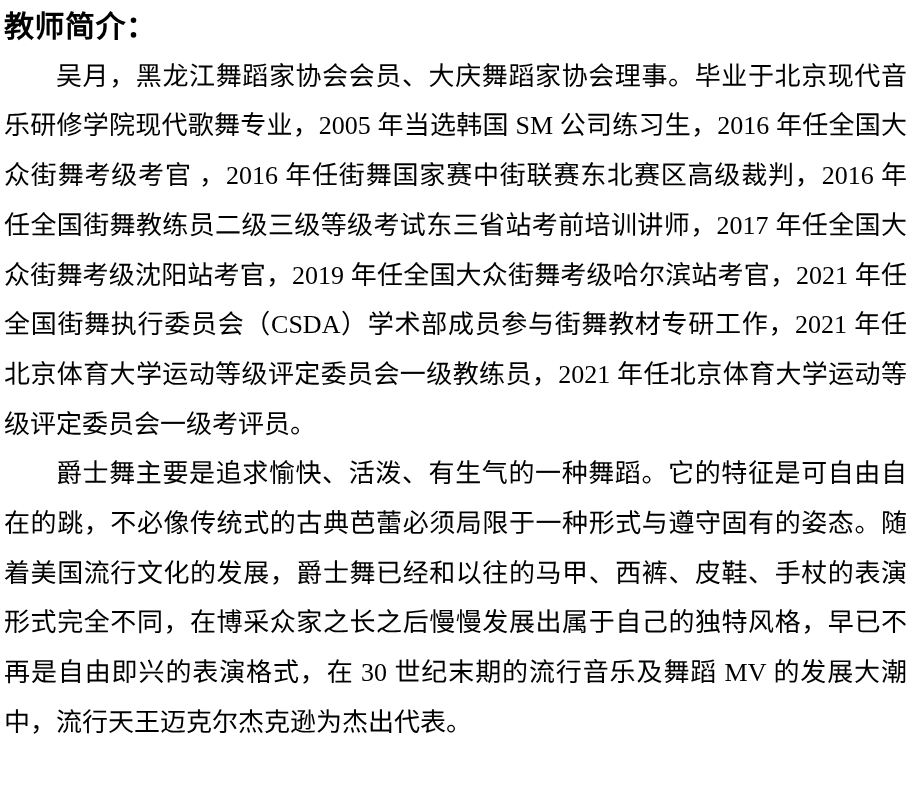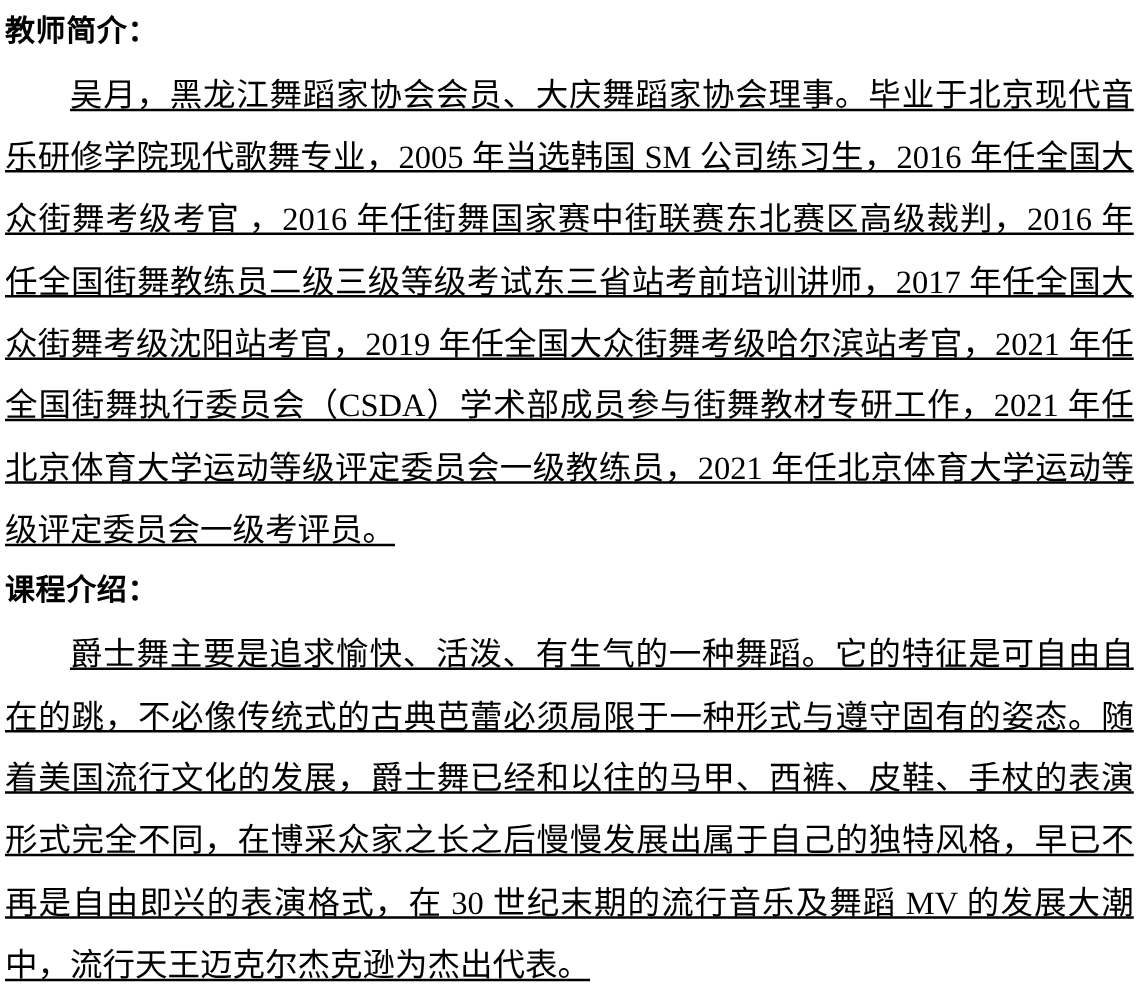--- a/index.html
+++ b/index.html
@@ -20,44 +20,42 @@
     line-height: 49.7px;
     overflow: hidden;
   }
   .doc-section {
     margin: 0;
     padding: 0;
   }
   .doc-heading {
     margin: 0;
     padding: 0;
-    font-size: 24px;
+    font-size: 30px;
     font-weight: bold;
     letter-spacing: 0.5px;
     text-align: left;
   }
   .doc-paragraph {
     margin: 0;
     padding: 0;
     text-align: justify;
     text-justify: inter-character;
     text-indent: 2em;
     word-break: break-all;
     overflow-wrap: anywhere;
-    text-decoration: underline;
   }
 </style>
 </head>
 <body>
 
 <div class="page">
 
   <section class="doc-section">
     <h2 class="doc-heading">教师简介：</h2>
     <p class="doc-paragraph">吴月，黑龙江舞蹈家协会会员、大庆舞蹈家协会理事。毕业于北京现代音乐研修学院现代歌舞专业，2005 年当选韩国 SM 公司练习生，2016 年任全国大众街舞考级考官 ，2016 年任街舞国家赛中街联赛东北赛区高级裁判，2016 年任全国街舞教练员二级三级等级考试东三省站考前培训讲师，2017 年任全国大众街舞考级沈阳站考官，2019 年任全国大众街舞考级哈尔滨站考官，2021 年任全国街舞执行委员会（CSDA）学术部成员参与街舞教材专研工作，2021 年任北京体育大学运动等级评定委员会一级教练员，2021 年任北京体育大学运动等级评定委员会一级考评员。</p>
   </section>
 
   <section class="doc-section">
-    <h2 class="doc-heading">课程介绍：</h2>
     <p class="doc-paragraph">爵士舞主要是追求愉快、活泼、有生气的一种舞蹈。它的特征是可自由自在的跳，不必像传统式的古典芭蕾必须局限于一种形式与遵守固有的姿态。随着美国流行文化的发展，爵士舞已经和以往的马甲、西裤、皮鞋、手杖的表演形式完全不同，在博采众家之长之后慢慢发展出属于自己的独特风格，早已不再是自由即兴的表演格式，在 30 世纪末期的流行音乐及舞蹈 MV 的发展大潮中，流行天王迈克尔杰克逊为杰出代表。</p>
   </section>
 
 </div>
 
 </body></html>

